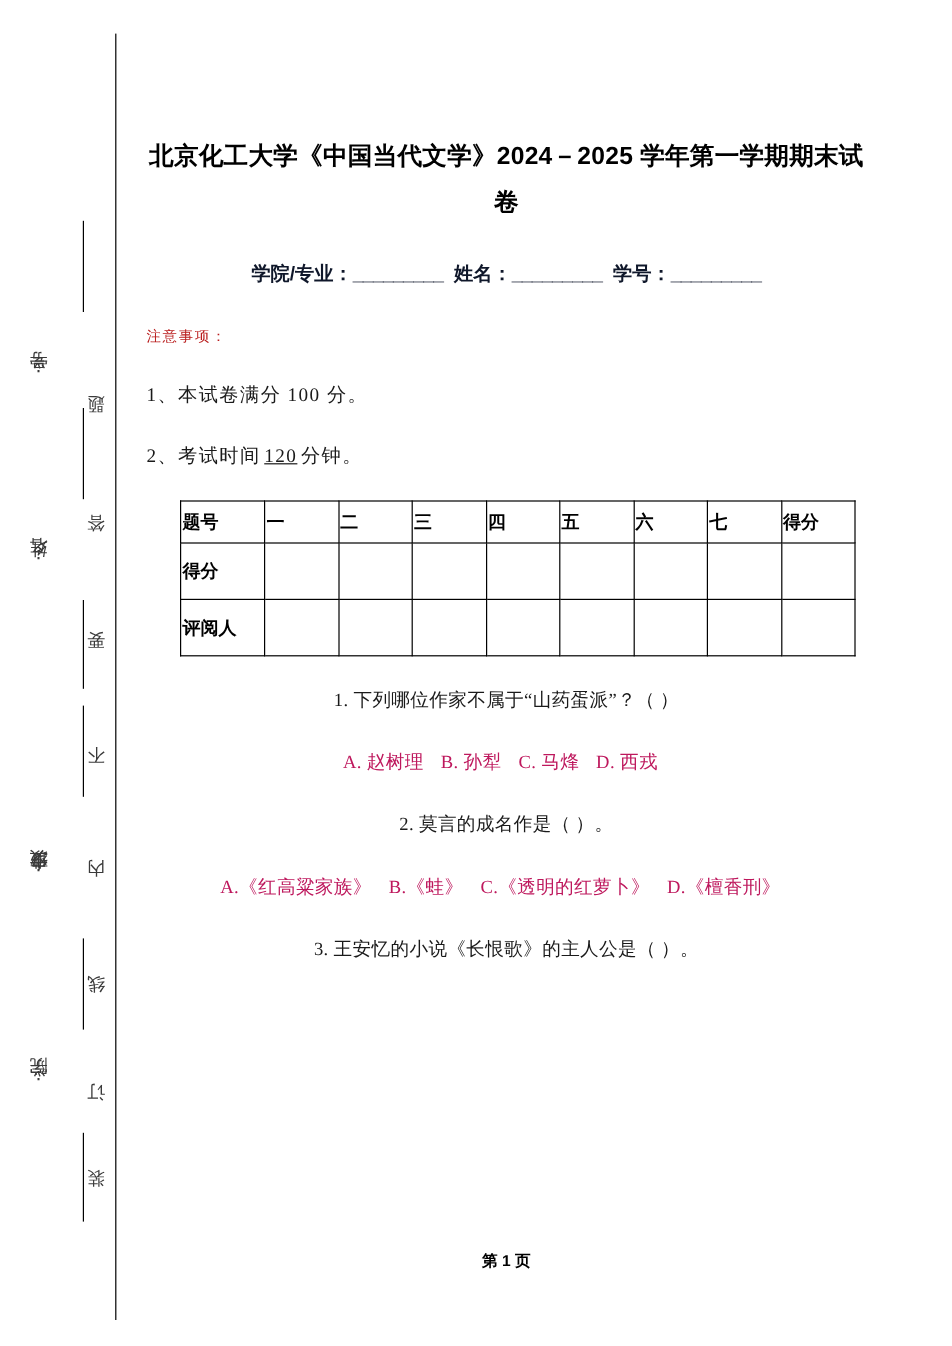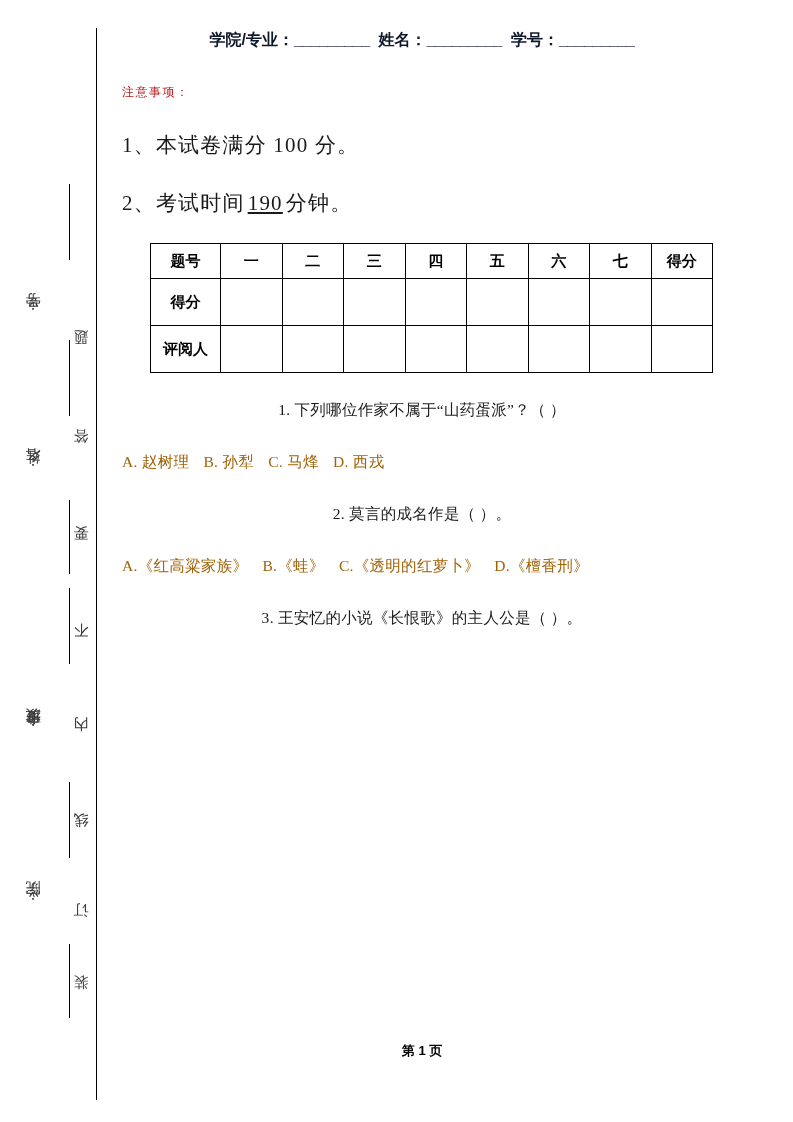--- a/index.html
+++ b/index.html
@@ -129,42 +129,41 @@
   .notice-head {
     margin: 0;
     padding-top: 33px;
     font-size: 12px;
     color: #b91c1c;
     letter-spacing: 1.5px;
   }
   .notice-item {
     margin: 0;
     padding-top: 30px;
-    font-size: 21px;
+    font-size: 16px;
     color: #1a1a1a;
     letter-spacing: 1.2px;
   }
   .notice-item .uline {
     text-decoration: underline;
     padding: 0 3px;
   }
 
   
   #score-table-wrap {
     padding-top: 26px;
     padding-left: 28px;
   }
   table.score-table {
     border-collapse: collapse;
     table-layout: fixed;
     width: 563px;
   }
   table.score-table td {
     border: 1px solid #000000;
-    text-align: center;
     vertical-align: middle;
     font-family: Liberation Serif, serif;
     font-weight: bold;
     font-size: 15px;
     color: #000000;
   }
   table.score-table td.hdr-col {
     width: 67px;
   }
   table.score-table tr.row-head td { height: 32px; }
@@ -186,23 +185,24 @@
     line-height: 30px;
     color: #1a1a1a;
     letter-spacing: 0.3px;
     text-align: center;
   }
   .options {
     margin: 0;
     padding-top: 22px;
     font-size: 15.5px;
     line-height: 30px;
-    color: #a16207;
+    color: #be185d;
     letter-spacing: 0.3px;
     white-space: nowrap;
+    text-align: center;
   }
   .options .opt { padding-right: 10px; }
 
   
   #footer {
     position: absolute;
     left: 122px;
     top: 1042px;
     width: 600px;
     text-align: center;
@@ -242,33 +242,34 @@
       <div class="v-char" style="top:648px;">不</div>
       <div class="v-char" style="top:744px;">内</div>
       <div class="v-char" style="top:840px;">线</div>
       <div class="v-char" style="top:930px;">订</div>
       <div class="v-char" style="top:1002px;">装</div>
     </div>
   </div>
 
   <div id="content">
 
+    <h1 class="doc-title">北京化工大学《中国当代文学》2024－2025 学年第一学期期末试卷</h1>
 
     <p class="info-line">
       <span>学院/专业：</span><span class="blank">_________</span>
       &nbsp;<span>姓名：</span><span class="blank">_________</span>
       &nbsp;<span>学号：</span><span class="blank">_________</span>
     </p>
 
     <p class="notice-head">注意事项：</p>
 
     <p class="notice-item">1、本试卷满分 100 分。</p>
 
     <p class="notice-item">
-      <span>2、考试时间</span><span class="uline">190</span><span>分钟。</span>
+      <span>2、考试时间</span><span class="uline">120</span><span>分钟。</span>
     </p>
 
     <div id="score-table-wrap">
       <table class="score-table">
         <tbody>
             <tr class="row-head">
           <td class="hdr-col">题号</td>
           <td>一</td>
           <td>二</td>
           <td>三</td>

